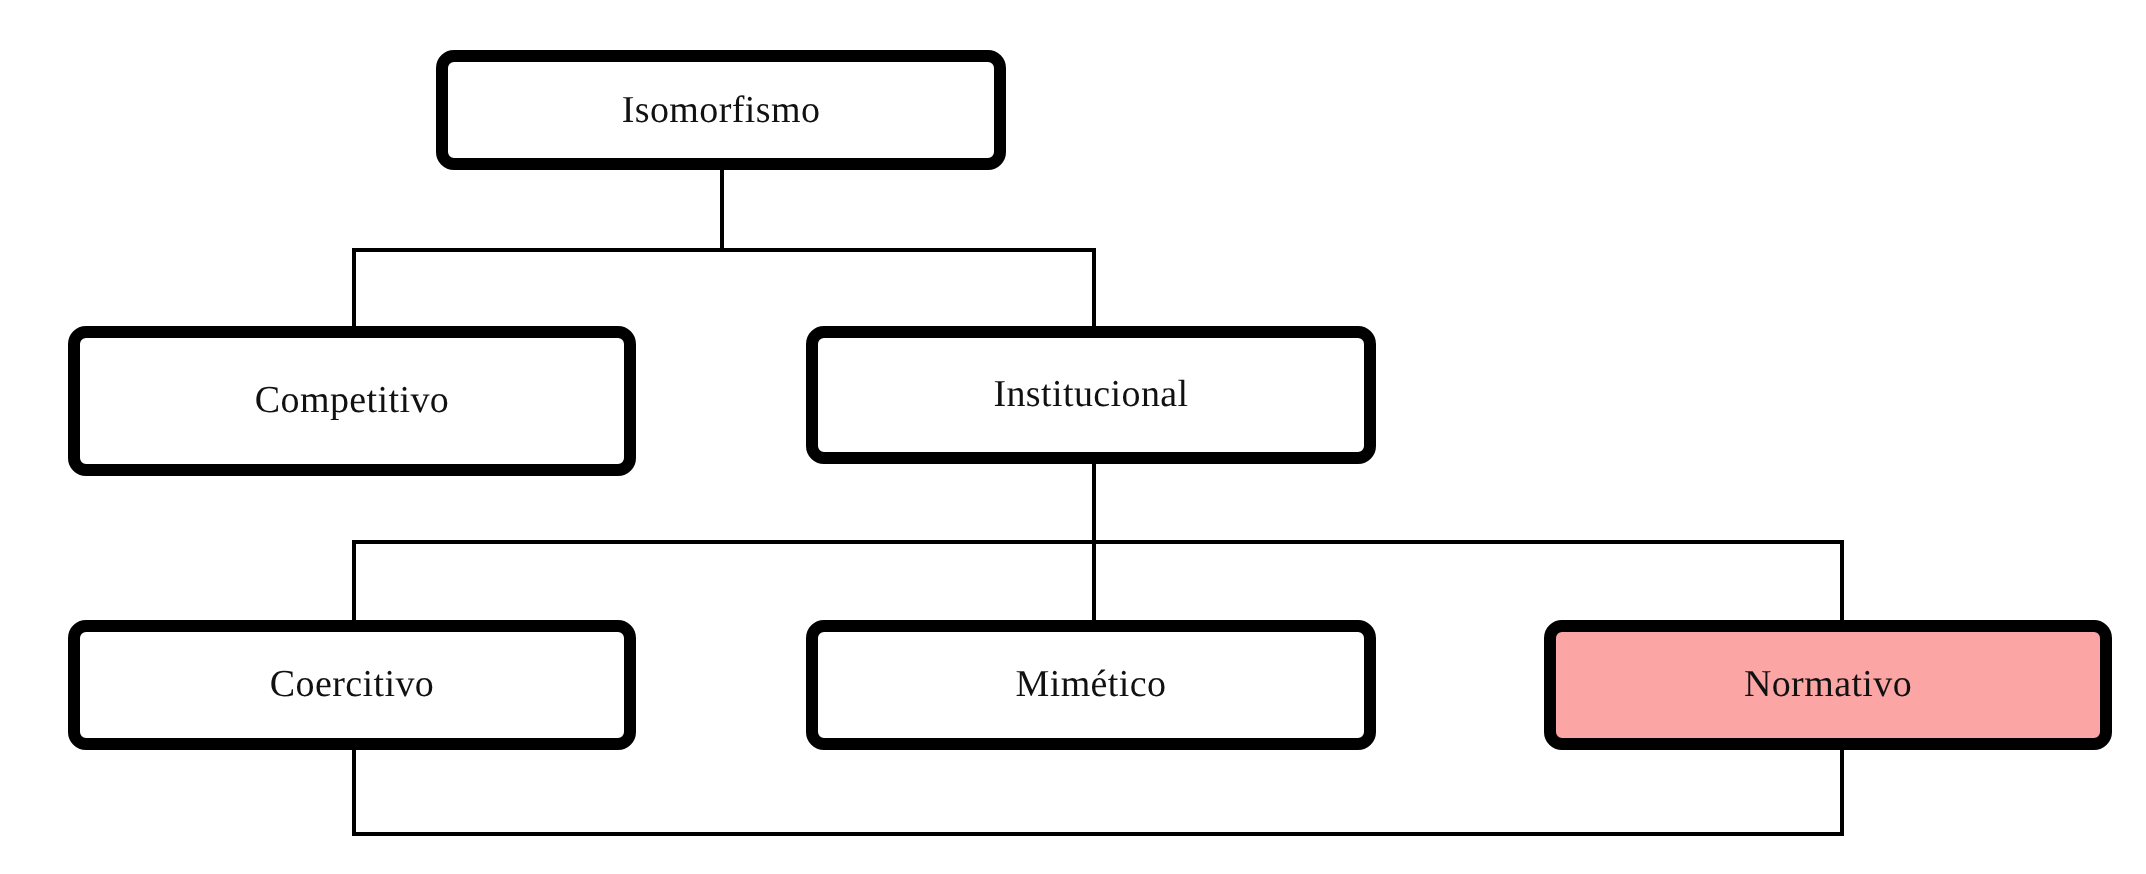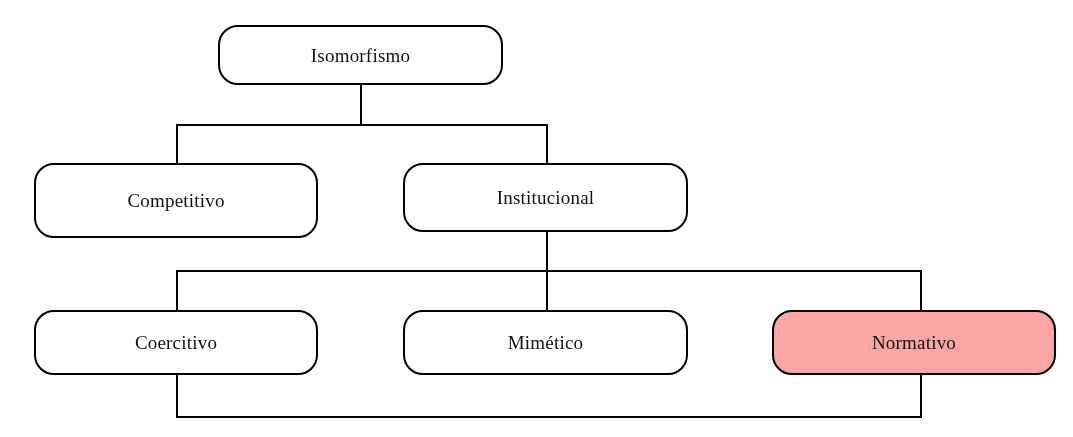--- a/index.html
+++ b/index.html
@@ -12,22 +12,22 @@
     position: relative;
     width: 1073px;
     height: 437px;
     background: #ffffff;
     overflow: hidden;
     font-family: "Liberation Serif", "DejaVu Serif", serif;
   }
   .node-box {
     position: absolute;
     box-sizing: border-box;
-    border: 2px solid #fca5a5;
-    border-radius: 20px;
+    border: 6px solid #fca5a5;
+    border-radius: 9px;
     background: #ffffff;
     display: flex;
     align-items: center;
     justify-content: center;
     z-index: 2;
   }
   .node-label {
     font-family: "Liberation Serif", "DejaVu Serif", serif;
     font-size: 19px;
     color: #111111;

